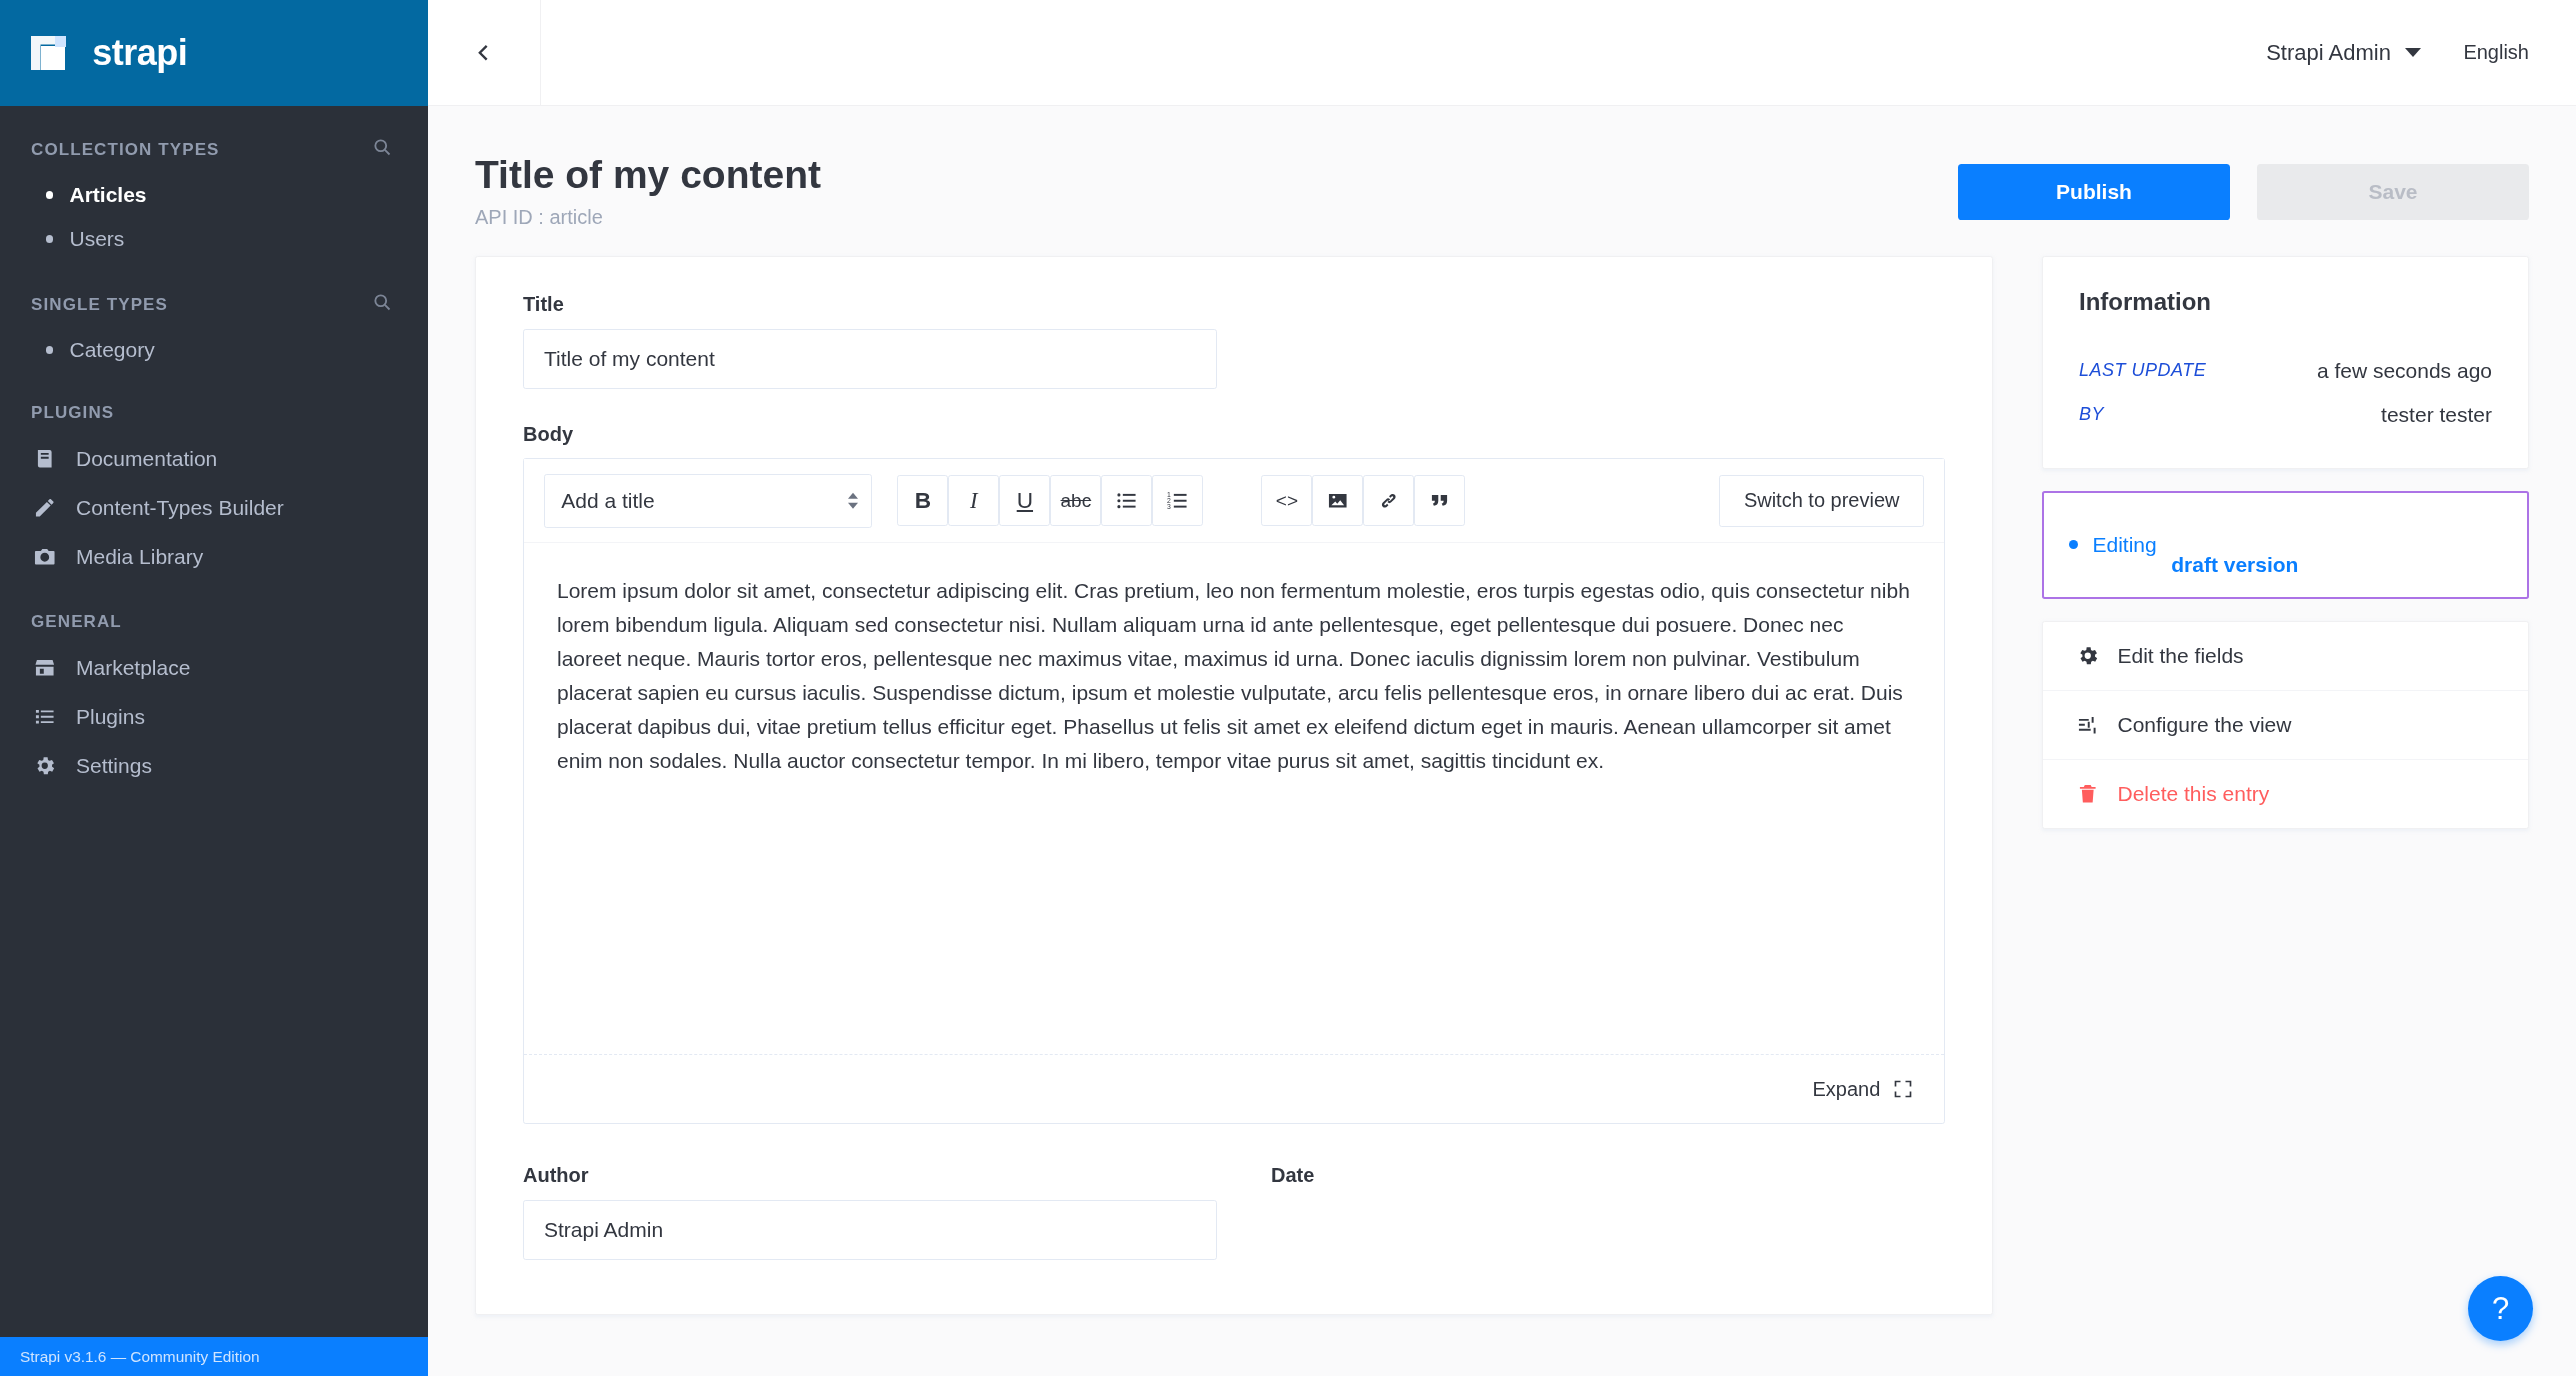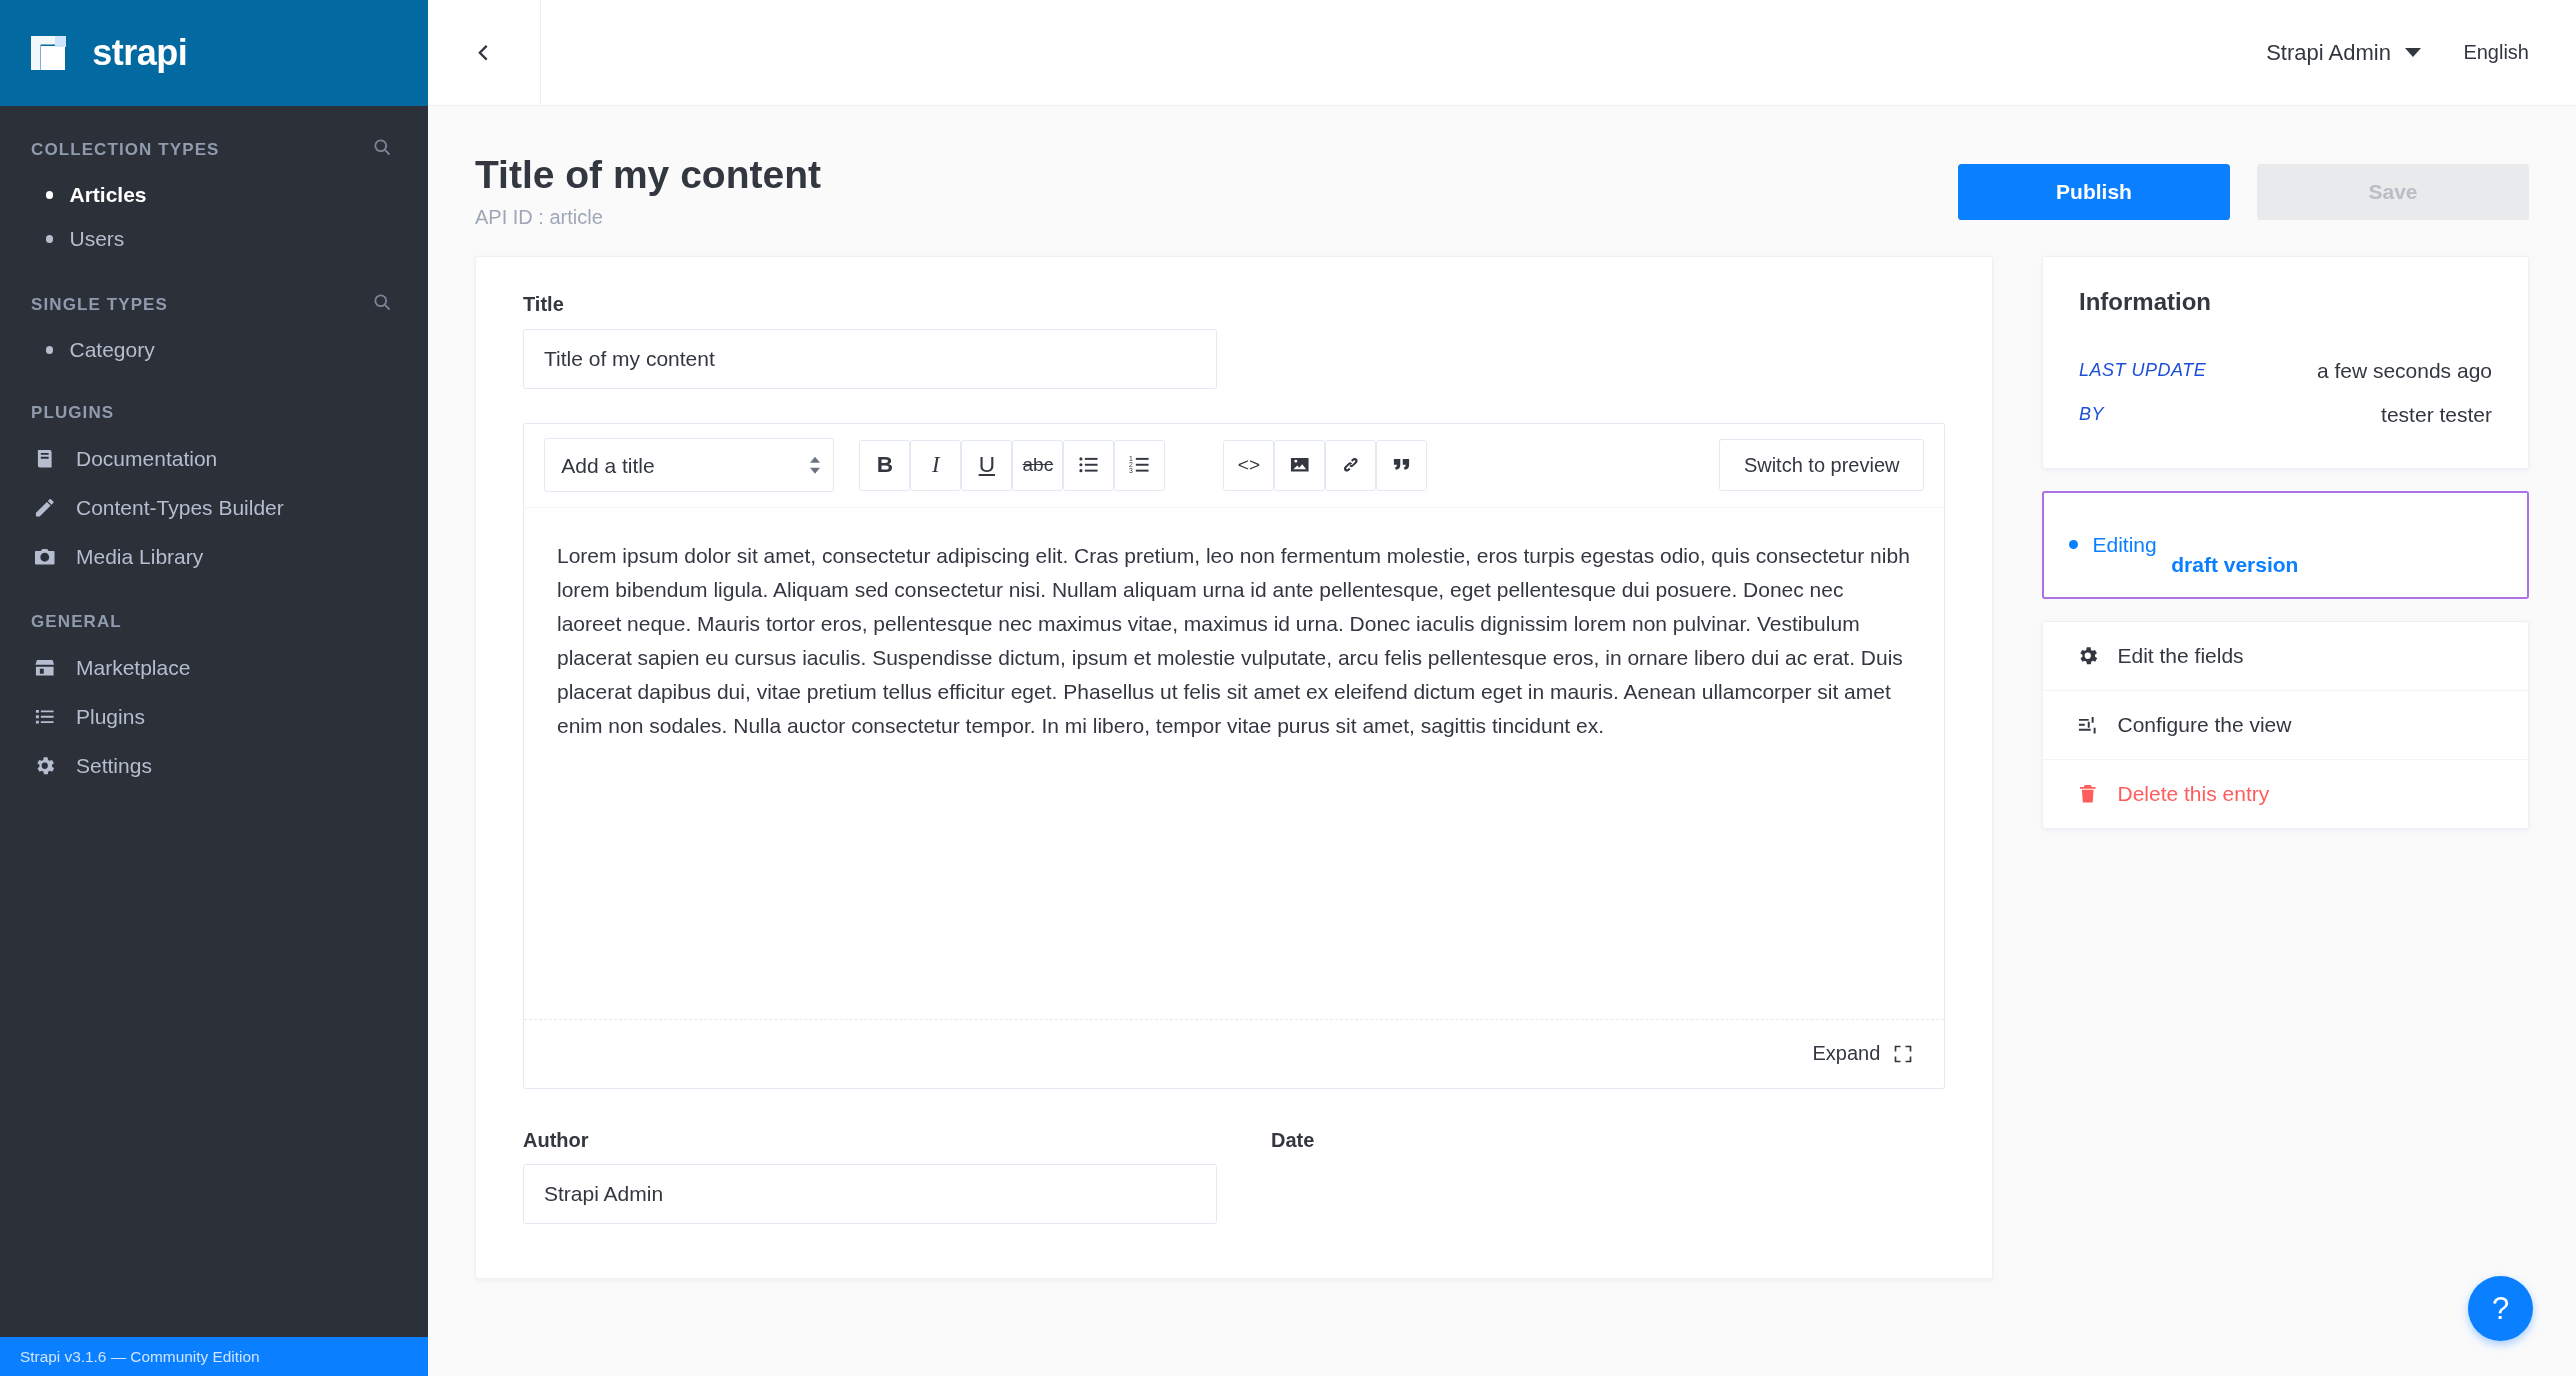--- a/index.html
+++ b/index.html
@@ -147,21 +147,21 @@
   }
   .field-block { margin-bottom: 34px; }
 
   
   .wys { border: 0.9px solid #e3e9f3; border-radius: 2.7px; background: #fff; }
   .wys-toolbar {
     display: flex; align-items: center; gap: 12.7px; padding: 14.5px 20px;
     border-bottom: 0.9px solid #f3f4f7; background: #fff;
   }
   .select-wrap {
-    position: relative; width: 290px; height: 54px;
+    position: relative; width: 328px; height: 54px;
   }
   .wys-select {
     width: 100%; height: 100%; border: 0.9px solid #e3e9f3; border-radius: 2.7px;
     font-size: 21px; color: #333740; padding: 0 16.3px; background: #fff;
     appearance: none; font-family: inherit; cursor: pointer;
   }
   .select-arrows {
     position: absolute; right: 14.5px; top: 50%; transform: translateY(-50%);
     display: flex; flex-direction: column; gap: 4.5px; pointer-events: none;
   }
@@ -384,20 +384,21 @@
 
         <div class="left-col">
           <div class="card form-card">
 
             <div class="field-block">
               <div class="field-label">Title</div>
               <input class="text-input" value="Title of my content" style="">
             </div>
 
             <div class="field-block">
+              <div class="field-label">Body</div>
               <div class="wys">
 
                 <div class="wys-toolbar">
                   <div class="select-wrap">
                     <select class="wys-select">
                       <option>Add a title</option>
                     </select>
                     <span class="select-arrows">
                       <i class="up"></i>
                         <i class="down"></i>

